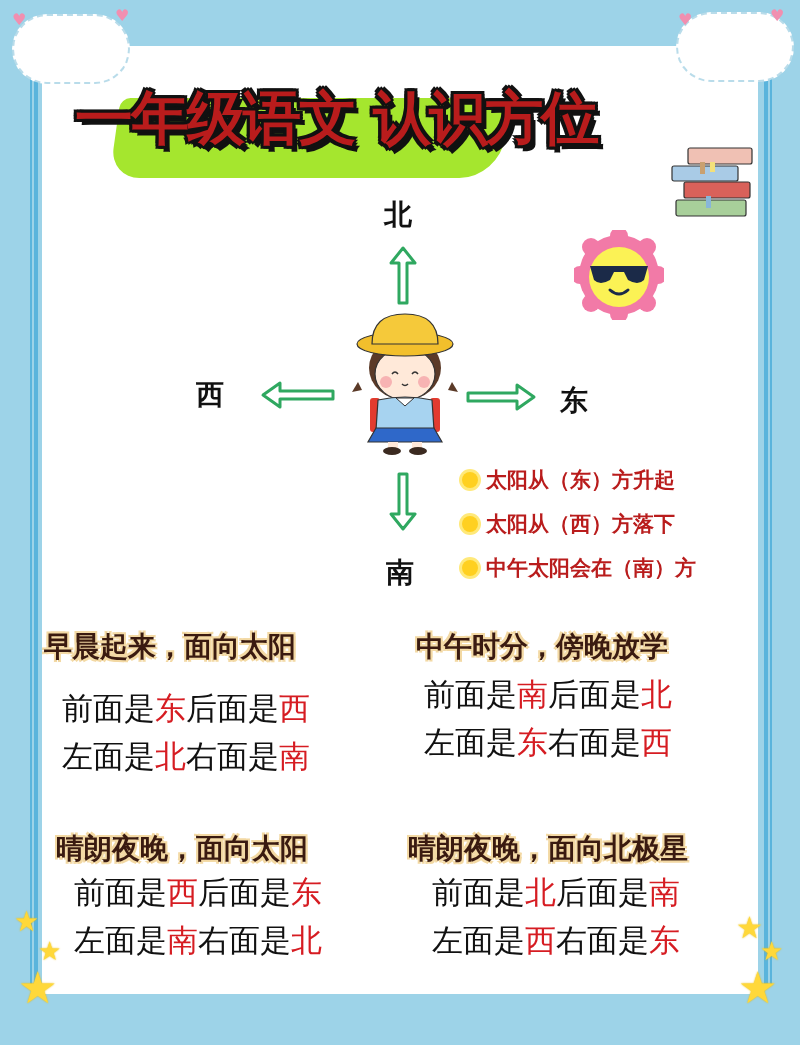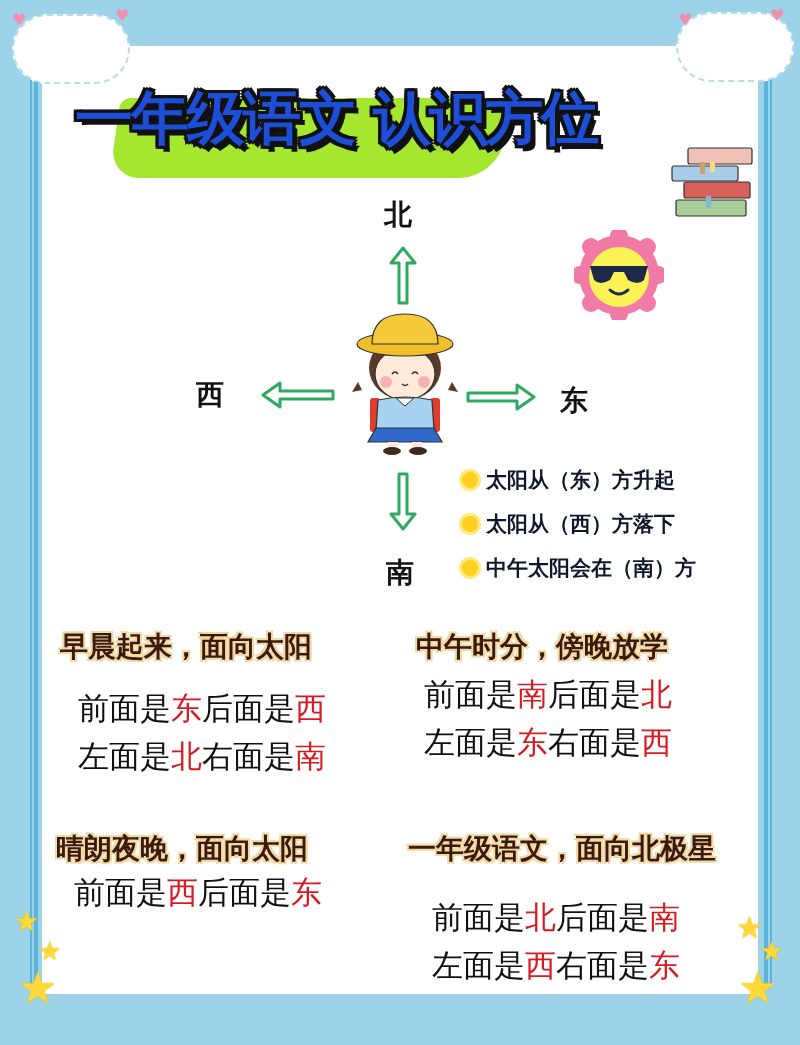--- a/index.html
+++ b/index.html
@@ -3,29 +3,29 @@
 <meta charset="utf-8">
 <style>
   * { box-sizing: border-box; margin: 0; padding: 0; }
   body { width: 800px; height: 1045px; background: #9dd3e8; position: relative; overflow: hidden; font-family: "DejaVu Sans", "Liberation Sans", sans-serif; }
   .stripe { position: absolute; top: 40px; bottom: 60px; width: 4px; background: #5ab4dc; }
   .paper { position: absolute; left: 42px; top: 46px; width: 716px; height: 948px; background: #fff; }
   .cloud { position: absolute; width: 118px; height: 70px; background: #fff; border-radius: 40px; border: 2px dashed #b9dcea; }
   .heart { position: absolute; color: #f18fb0; font-size: 16px; }
   .title-wrap { position: absolute; left: 75px; top: 80px; width: 620px; height: 90px; }
   .title-hl { position: absolute; left: 40px; top: 18px; width: 390px; height: 80px; background: #a5e62e; border-radius: 10px 30px 40px 30px; transform: skew(-8deg); }
-  .title { position: absolute; left: 0; top: 0; font-size: 58px; font-weight: bold; color: #1d4ed8; letter-spacing: -2px;
+  .title { position: absolute; left: 0; top: 0; font-size: 58px; font-weight: bold; color: #b91c1c; letter-spacing: -2px;
     text-shadow: -3px -3px 0 #111, 3px -3px 0 #111, -3px 3px 0 #111, 3px 3px 0 #111, 0 -3px 0 #111, 0 3px 0 #111, -3px 0 0 #111, 3px 0 0 #111, 5px 6px 0 #111; }
   .dir { position: absolute; font-size: 28px; font-weight: bold; color: #111; }
   .arrow { position: absolute; }
   .girl { position: absolute; left: 350px; top: 310px; width: 110px; height: 145px; }
   .sun { position: absolute; left: 574px; top: 230px; width: 90px; height: 90px; }
   .books { position: absolute; left: 670px; top: 142px; width: 86px; height: 80px; }
   .facts { position: absolute; left: 462px; top: 458px; }
-  .fact { display: flex; align-items: center; height: 44px; font-size: 21px; font-weight: bold; color: #0f172a; }
+  .fact { display: flex; align-items: center; height: 44px; font-size: 21px; font-weight: bold; color: #b91c1c; }
   .fact .sunicon { width: 16px; height: 16px; border-radius: 50%; background: #ffd020; box-shadow: 0 0 0 3px #ffe97a; margin-right: 8px; }
   .section { position: absolute; width: 340px; }
   .sec-head { font-size: 28px; font-weight: bold; color: #3a1a10; white-space: nowrap;
     text-shadow: -2px -2px 0 #f3d9a4, 2px -2px 0 #f3d9a4, -2px 2px 0 #f3d9a4, 2px 2px 0 #f3d9a4; }
   .line { font-size: 31px; color: #111; white-space: nowrap; line-height: 48px; font-weight: 500; }
   .line .r { color: #d61c22; }
   .star { position: absolute; color: #ffd83a; font-size: 40px; text-shadow: 0 0 2px #e8b800; }
 </style>
 </head>
 <body>
@@ -125,21 +125,21 @@
   <div class="fact">
     <span class="sunicon"></span>
     <span>太阳从（西）方落下</span>
   </div>
   <div class="fact">
     <span class="sunicon"></span>
     <span>中午太阳会在（南）方</span>
   </div>
 </div>
 
-<div class="section" style="left:60px; top:628px">
+<div class="section" style="left:44px; top:628px">
   <div class="sec-head">早晨起来，面向太阳</div>
   <div class="line" style="margin-top:18px; padding-left:18px">
     <span>前面是</span><span class="r">东</span><span>后面是</span><span class="r">西</span>
   </div>
   <div class="line" style="padding-left:18px">
     <span>左面是</span><span class="r">北</span><span>右面是</span><span class="r">南</span>
   </div>
 </div>
 
 <div class="section" style="left:416px; top:628px">
@@ -150,25 +150,28 @@
   <div class="line" style="padding-left:8px">
     <span>左面是</span><span class="r">东</span><span>右面是</span><span class="r">西</span>
   </div>
 </div>
 
 <div class="section" style="left:56px; top:830px">
   <div class="sec-head">晴朗夜晚，面向太阳</div>
   <div class="line" style="padding-left:18px">
     <span>前面是</span><span class="r">西</span><span>后面是</span><span class="r">东</span>
   </div>
+  <div class="line" style="padding-left:18px">
+    <span>左面是</span><span class="r">南</span><span>右面是</span><span class="r">北</span>
+  </div>
 </div>
 
 <div class="section" style="left:408px; top:830px">
-  <div class="sec-head">一年级语文，面向北极星</div>
-  <div class="line" style="margin-top:25px; padding-left:24px">
+  <div class="sec-head">晴朗夜晚，面向北极星</div>
+  <div class="line" style="margin-top:0; padding-left:24px">
     <span>前面是</span><span class="r">北</span><span>后面是</span><span class="r">南</span>
   </div>
   <div class="line" style="padding-left:24px">
     <span>左面是</span><span class="r">西</span><span>右面是</span><span class="r">东</span>
   </div>
 </div>
 
 <span class="star" style="left:14px; top:905px; font-size:28px">★</span>
 <span class="star" style="left:38px; top:936px; font-size:26px">★</span>
 <span class="star" style="left:18px; top:962px; font-size:44px">★</span>

